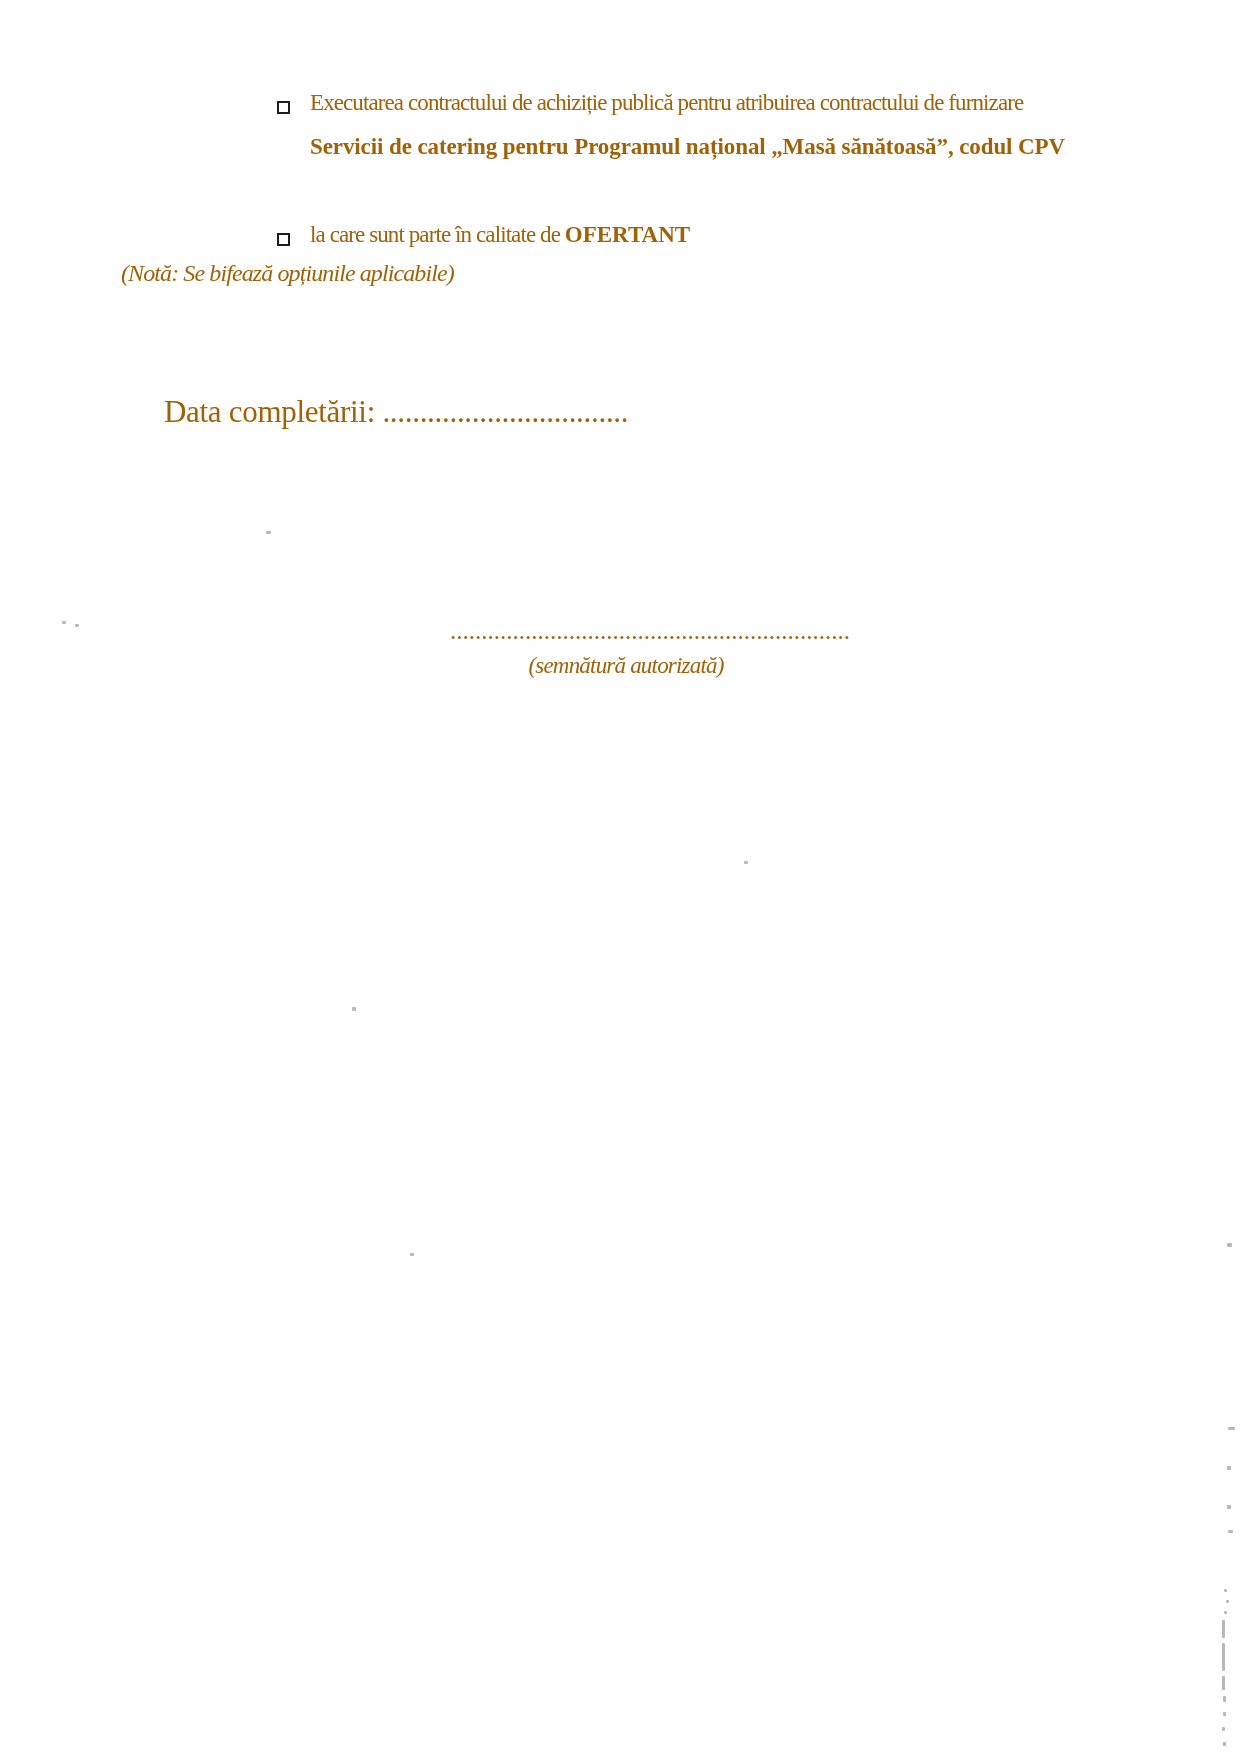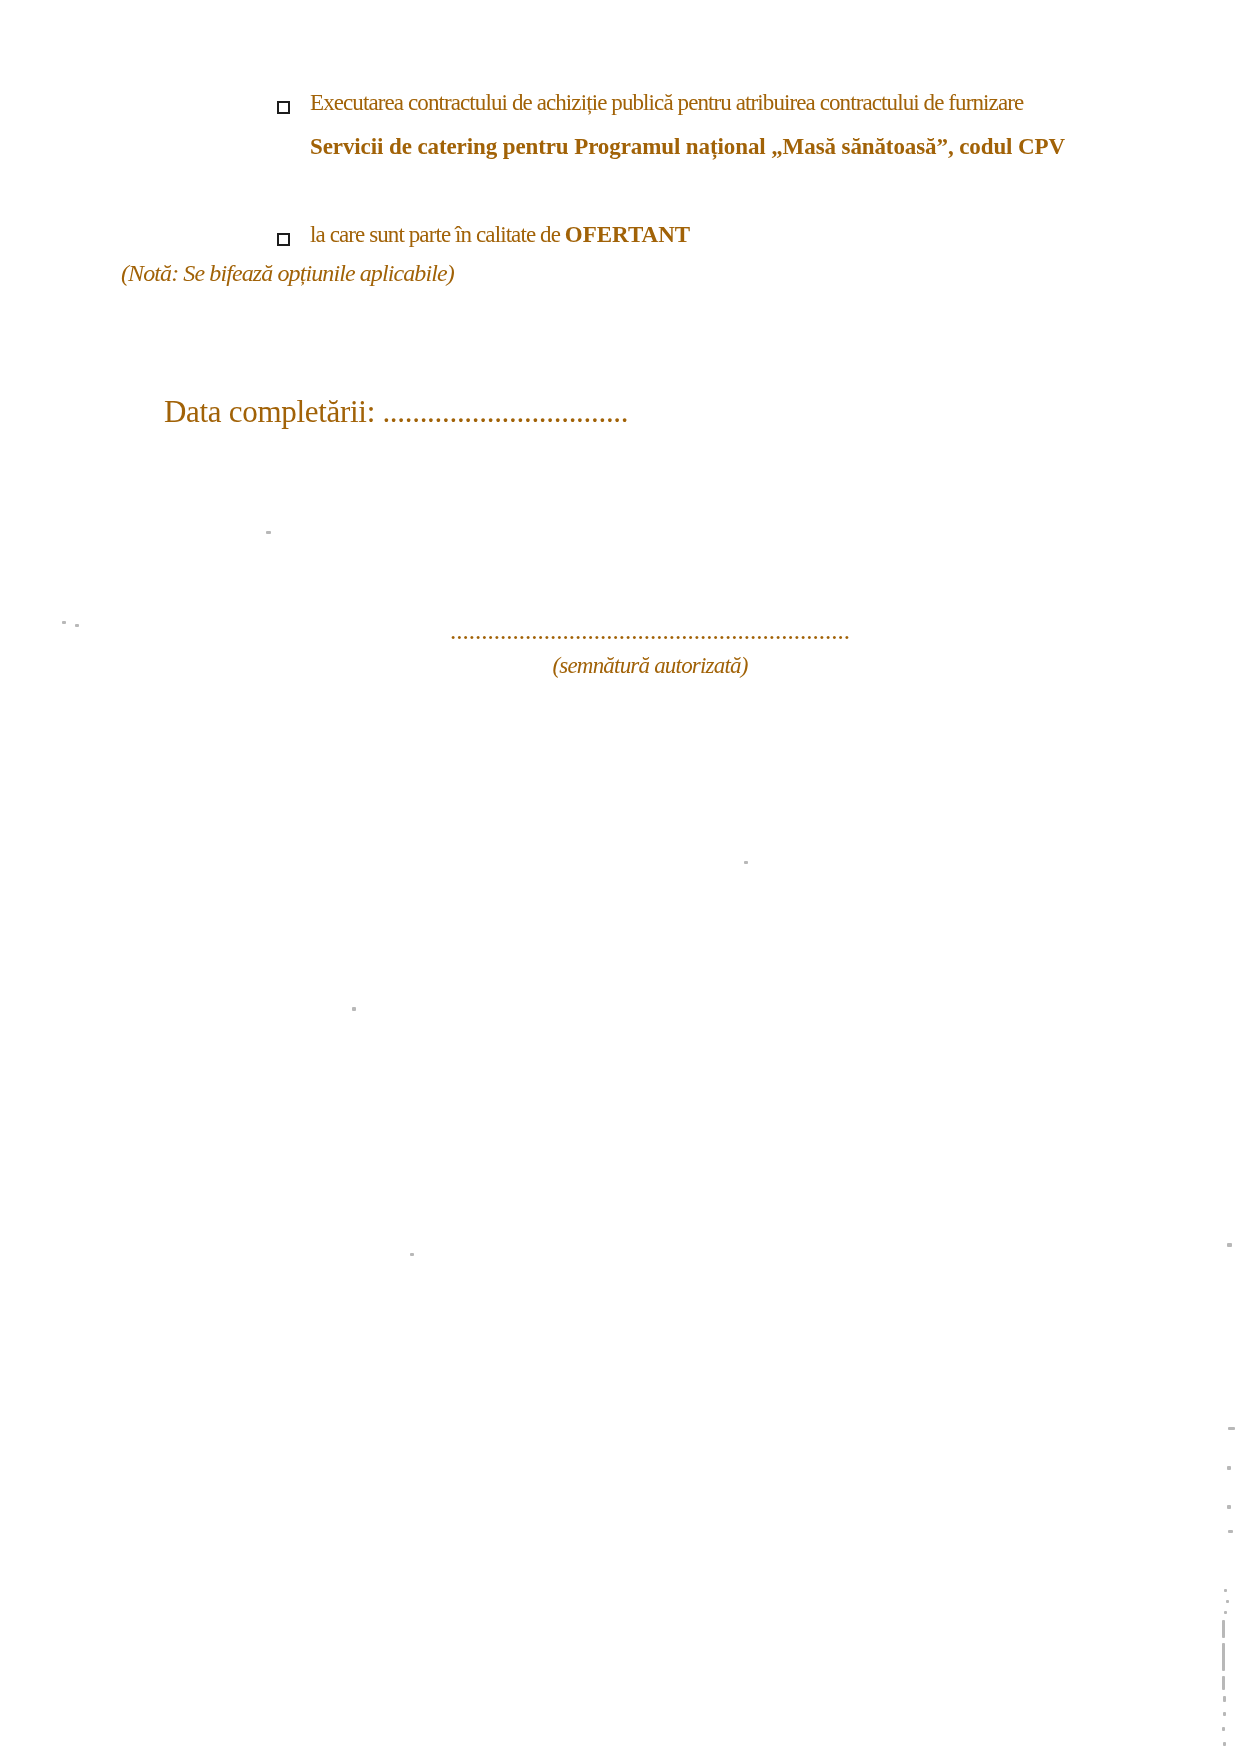--- a/index.html
+++ b/index.html
@@ -51,21 +51,21 @@
     left: 450px; top: 567px;
     width: 400px; text-align: center;
     font-size: 25px; letter-spacing: -0.5px;
   }
   .sig-dots {
     left: 450px; top: 617px;
     width: 400px; text-align: center;
     font-size: 25px; letter-spacing: 0px;
   }
   .sig-caption {
-    left: 450px; top: 653px;
+    left: 426px; top: 653px;
     width: 400px; text-align: center;
     font-style: italic;
     font-size: 23px; letter-spacing: -0.8px;
   }
   .speckle {
     position: absolute;
     background: #7d7d7d;
     opacity: 0.55;
     border-radius: 1px;
   }

